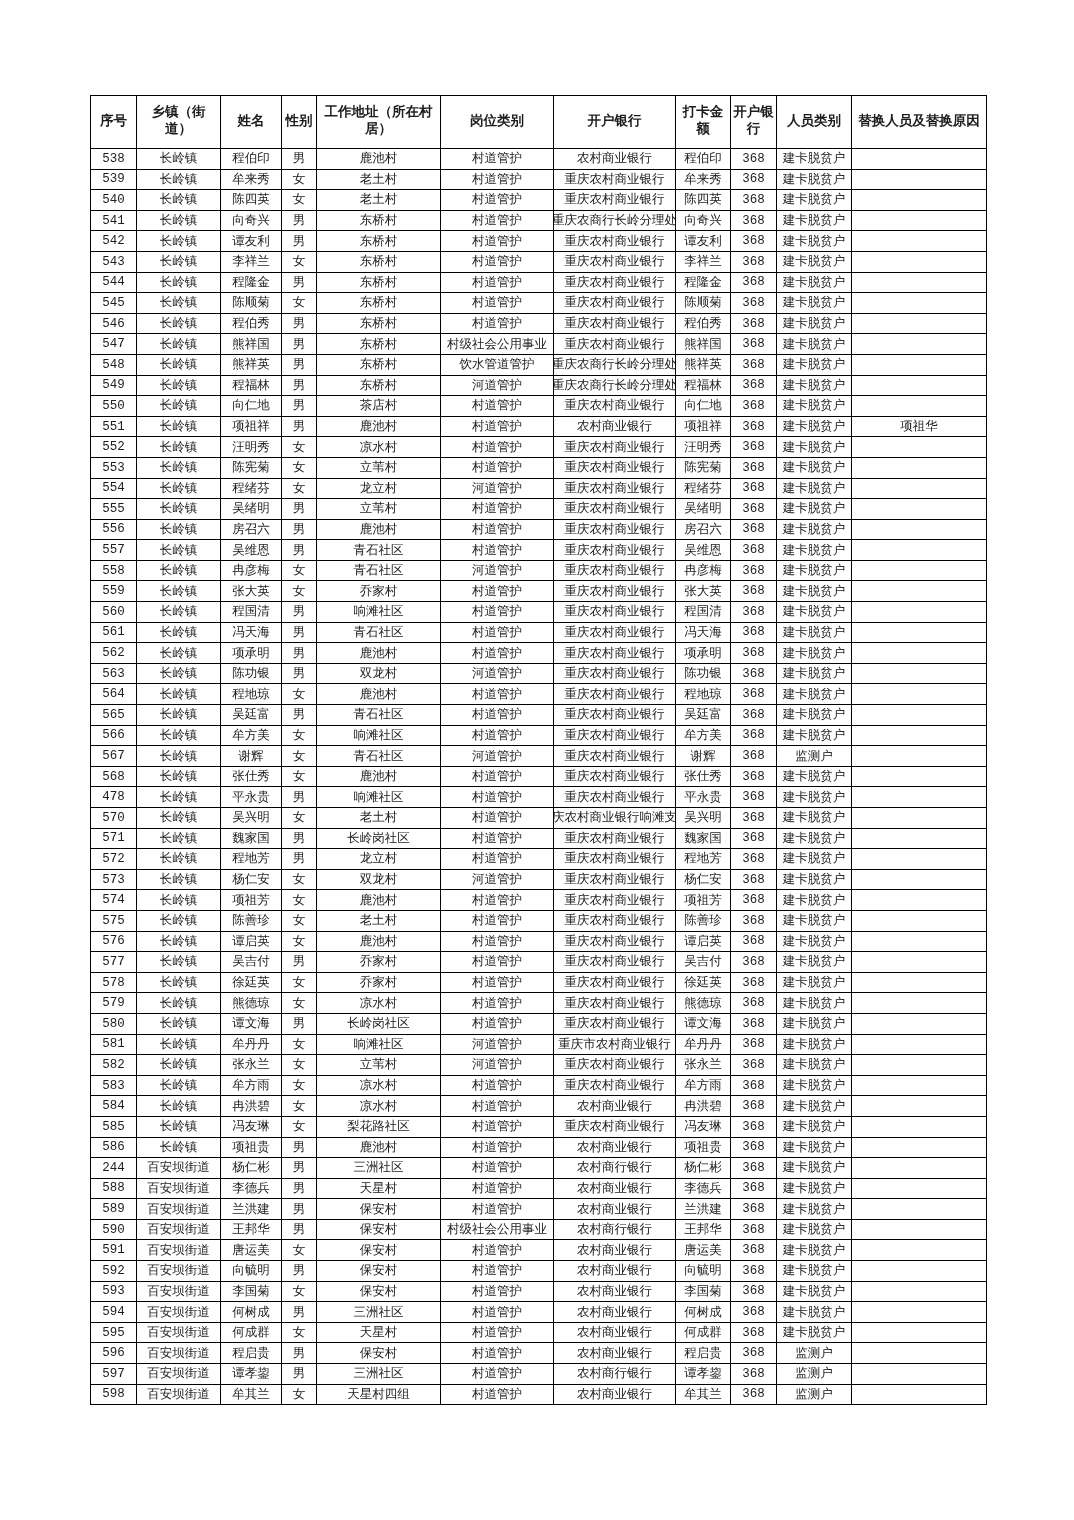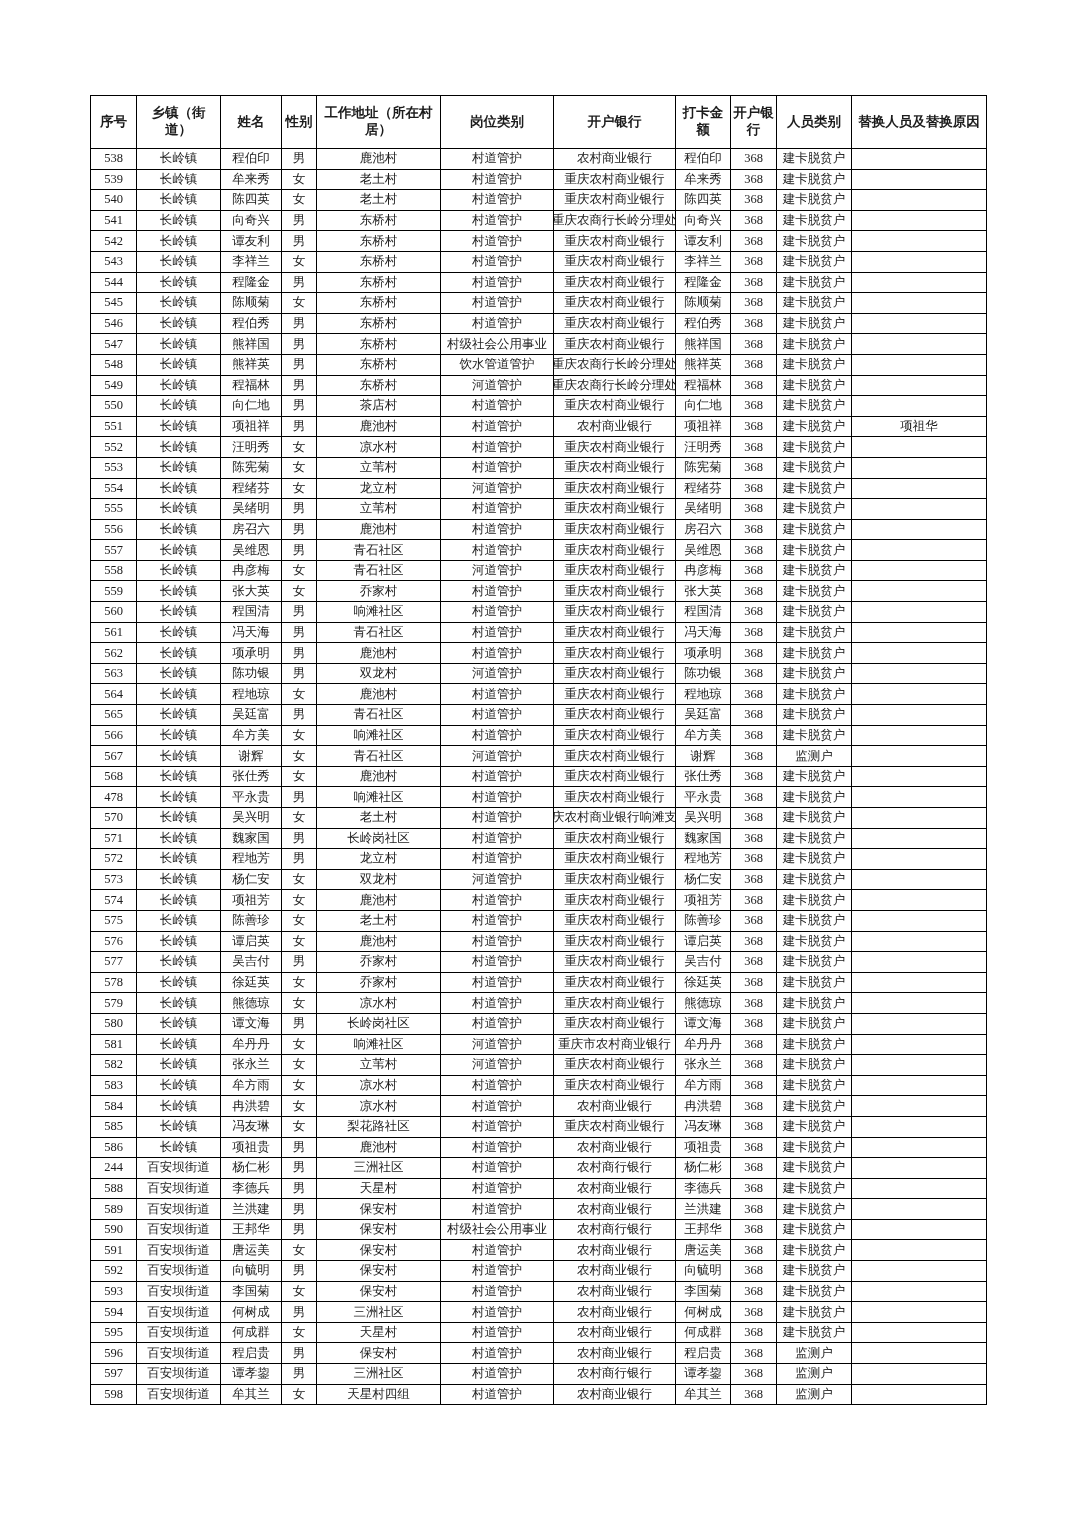--- a/index.html
+++ b/index.html
@@ -7,20 +7,21 @@
     padding: 0;
     background: #ffffff;
     font-family: "Liberation Serif", "DejaVu Serif", serif;
   }
   .page {
     position: relative;
     width: 1074px;
     height: 1520px;
     background: #ffffff;
     overflow: hidden;
+    font-family: Liberation Mono, monospace;
   }
   table.roster {
     position: absolute;
     left: 90px;
     top: 95px;
     width: 896px;
     border-collapse: collapse;
     table-layout: fixed;
     color: #1c1c1c;
   }

